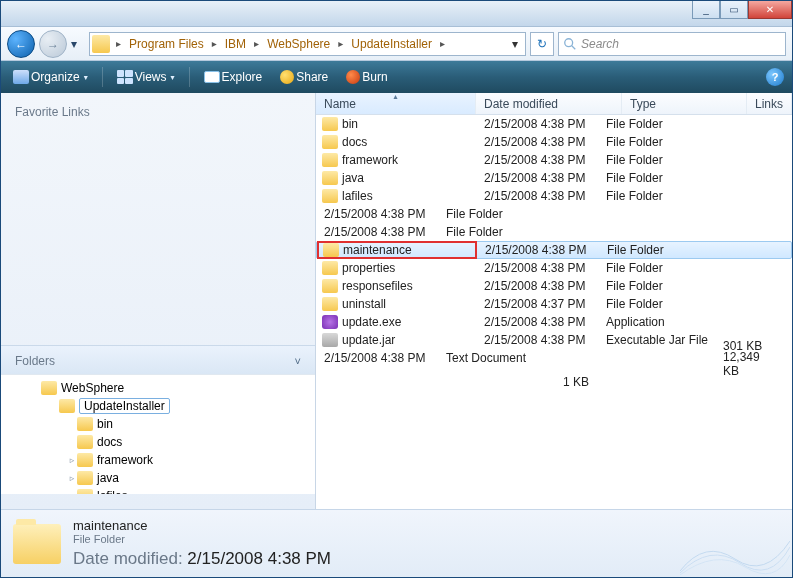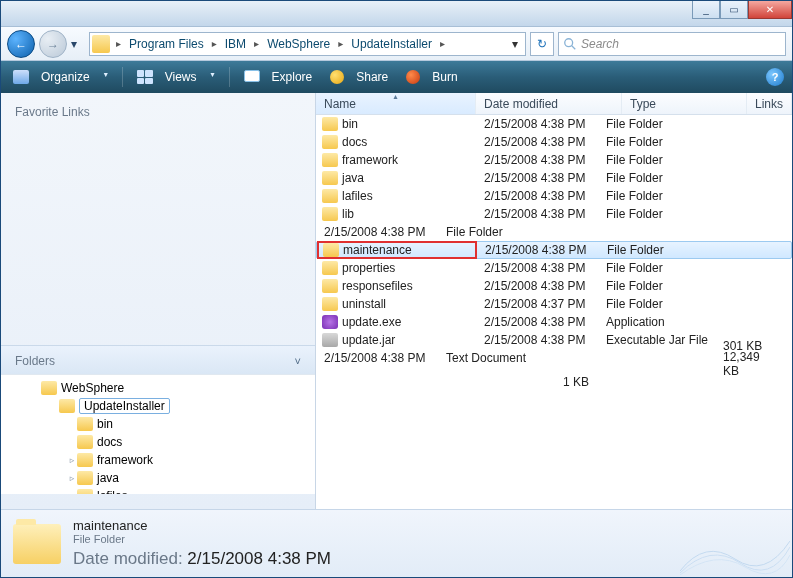--- a/index.html
+++ b/index.html
@@ -59,42 +59,42 @@
   .breadcrumb {
     flex: 1;
     height: 24px;
     background: #fff;
     border: 1px solid #9db5cd;
     display:flex; align-items:center;
     padding: 0 2px;
     gap: 2px;
   }
   .breadcrumb .folder-ico { width:18px; height:18px; background: linear-gradient(to bottom,#fde9a6,#f6c84e); border-radius:2px; display:inline-block; position:relative; margin-right:2px;}
-  .breadcrumb .crumb { padding: 0 4px; color:#0c4a6e; }
+  .breadcrumb .crumb { padding: 0 4px; color:#a16207; }
   .breadcrumb .sep { color:#555; font-size:10px; padding:0 2px;}
   .breadcrumb .sep-dd { width:16px; text-align:center; color:#333; }
   .refresh-box {
     width:24px; height:24px; border:1px solid #9db5cd; background:#fff;
     display:flex; align-items:center; justify-content:center; color:#1a6fb8;
   }
   .search-box {
     width:228px; height:24px; border:1px solid #9db5cd; background:#fff;
     display:flex; align-items:center; padding:0 4px; color:#8a8a8a; font-style:italic;
   }
   .search-ico { width:14px; height:14px; margin-right:4px; display:flex; align-items:center; }
   
   .toolbar {
     height: 32px;
     background: linear-gradient(to bottom, #3d7a99 0%, #2a5d78 50%, #1f4a60 100%);
     display:flex; align-items:center;
     padding:0 8px;
     color:#fff;
     gap: 10px;
   }
-  .tool-item { display:flex; align-items:flex-start; gap:12px; padding:2px 4px; }
+  .tool-item { display:flex; align-items:center; gap:2px; padding:2px 4px; }
   .tool-dd { font-size:8px; margin-left:2px; color:#e0f0ff; }
   .tool-sep { width:1px; height:20px; background: rgba(255,255,255,0.2); }
   .tool-help { margin-left:auto; width:18px; height:18px; border-radius:50%; background:radial-gradient(circle at 35% 35%, #7dc8ff, #1d7acc); display:flex; align-items:center; justify-content:center; font-weight:bold; font-size:11px;}
   
   .content {
     display:flex;
     height: calc(578px - 26px - 34px - 32px - 68px - 2px);
   }
   
   .left-panel {
@@ -361,24 +361,20 @@
         <div class="file-row">
           <div class="name-wrap">
             <span class="f-ico ico-folder"></span>
             <span>lafiles</span>
           </div>
           <div class="f-date">2/15/2008 4:38 PM</div>
           <div class="f-type">File Folder</div>
           <div class="f-size"></div>
         </div>
         <div class="file-row">
-          <div class="name-wrap">
-            <span class="f-ico ico-folder"></span>
-            <span>lib</span>
-          </div>
           <div class="f-date">2/15/2008 4:38 PM</div>
           <div class="f-type">File Folder</div>
           <div class="f-size"></div>
         </div>
         <div class="file-row">
           <div class="f-date">2/15/2008 4:38 PM</div>
           <div class="f-type">File Folder</div>
           <div class="f-size"></div>
         </div>
         <div class="file-row selected highlighted">

